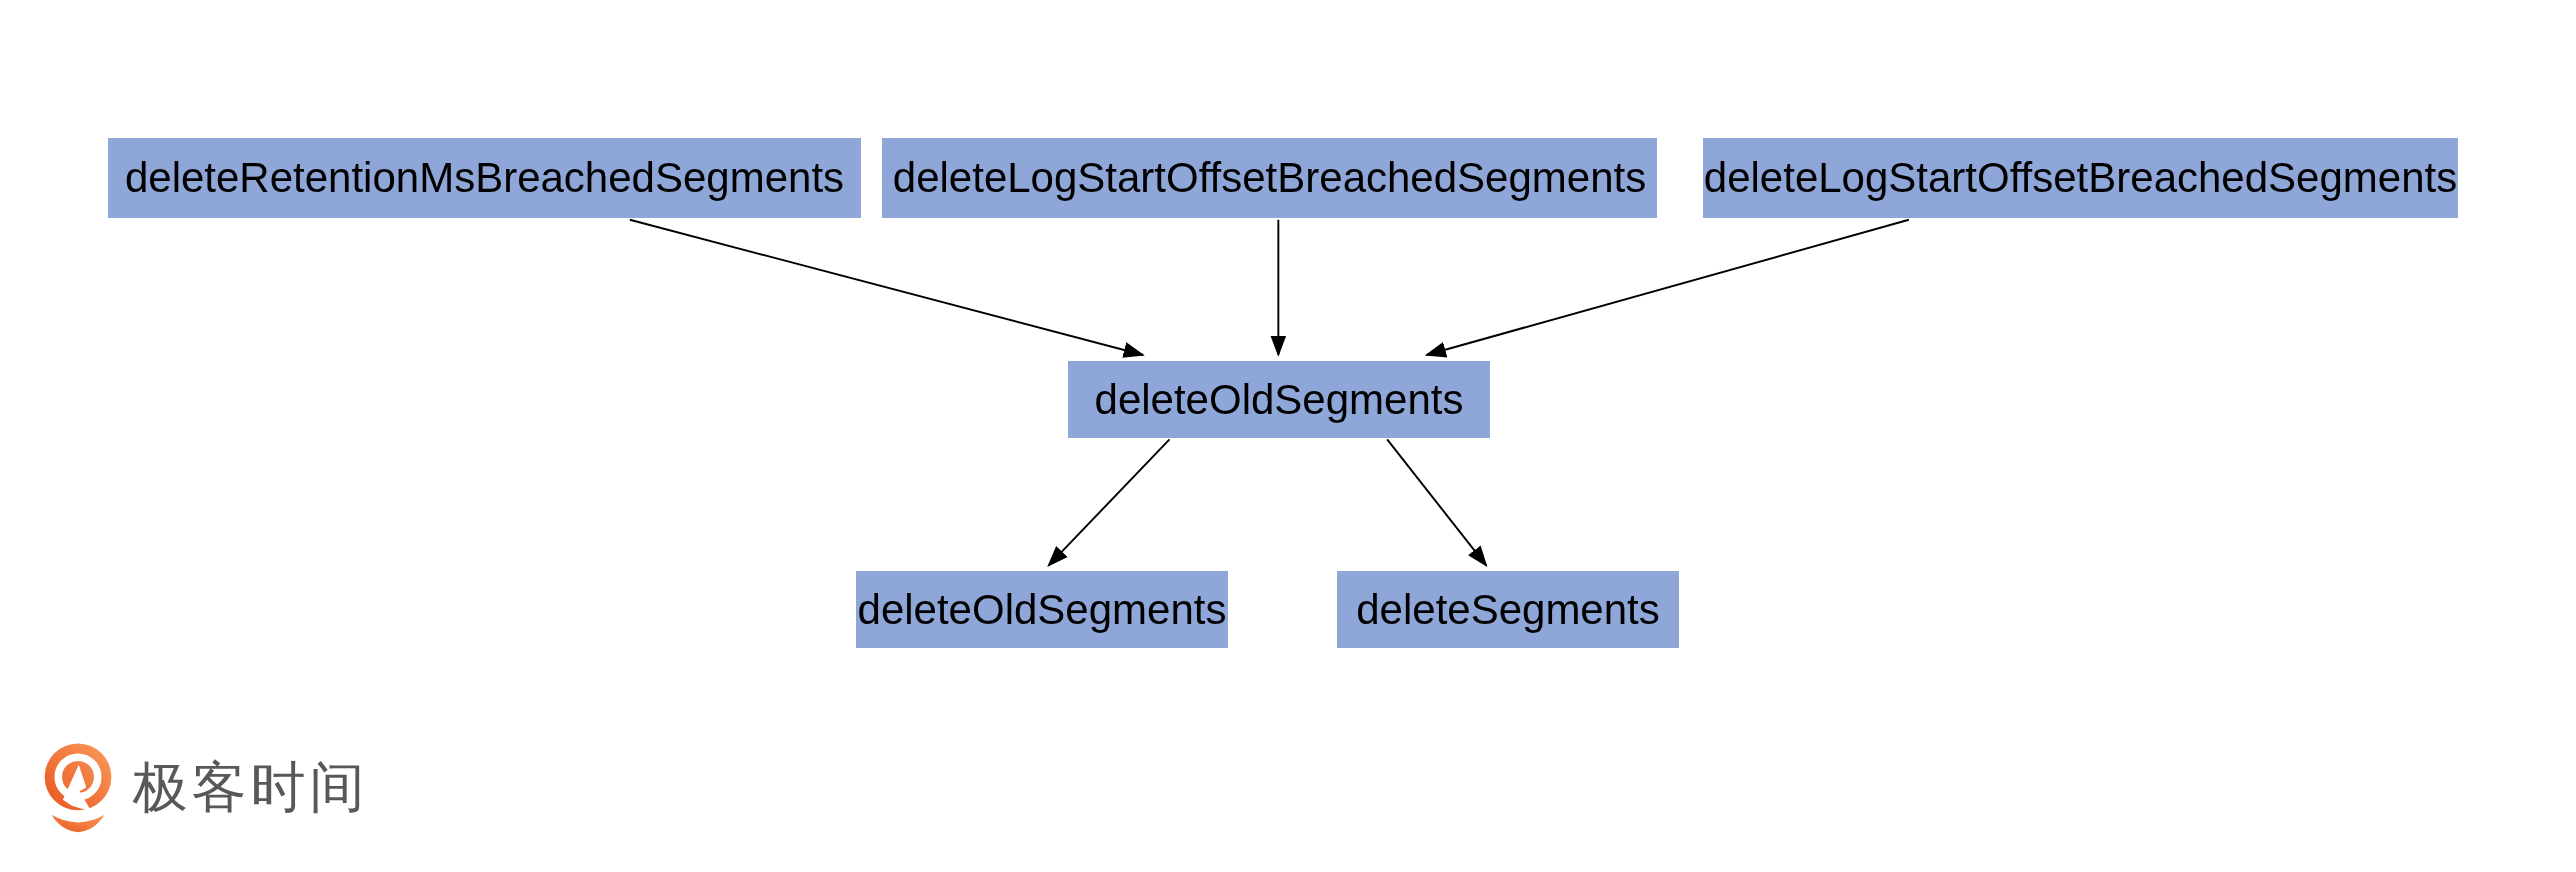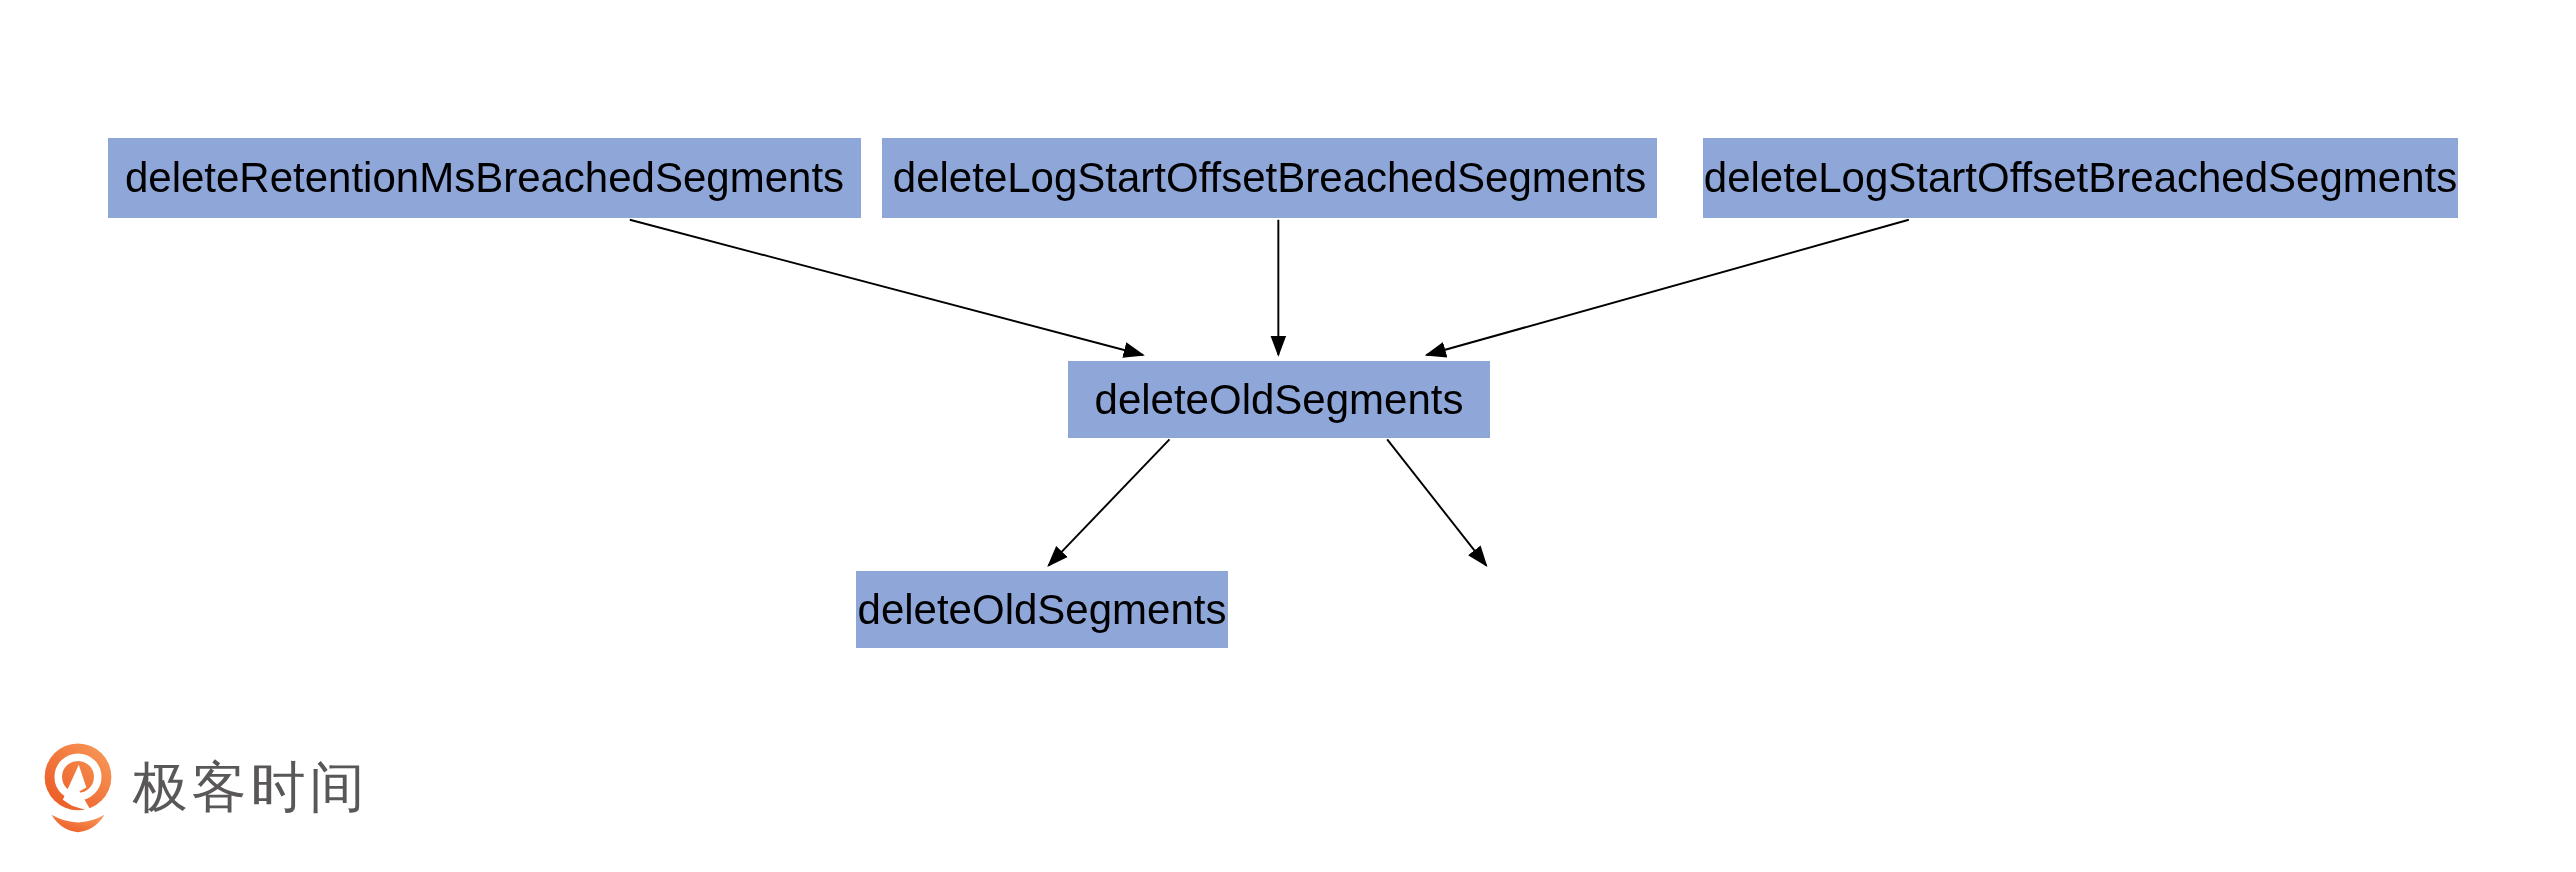--- a/index.html
+++ b/index.html
@@ -72,20 +72,21 @@
   <div class="node node-retention-ms">deleteRetentionMsBreachedSegments</div>
 
   <div class="node node-retention-size">deleteLogStartOffsetBreachedSegments</div>
 
   <div class="node node-log-start-offset">deleteLogStartOffsetBreachedSegments</div>
 
   <div class="node node-delete-old">deleteOldSegments</div>
 
   <div class="node node-deletable">deleteOldSegments</div>
 
+  <div class="node node-delete-segments">deleteSegments</div>
 
   <div class="logo">
     <svg class="logo-icon" viewBox="0 0 100 120" xmlns="http://www.w3.org/2000/svg">
       <defs>
         <linearGradient id="orangeGrad" x1="0%" y1="100%" x2="100%" y2="0%">
           <stop offset="0%" stop-color="#EA5420"></stop>
           <stop offset="100%" stop-color="#F99D5B"></stop>
         </linearGradient>
       </defs>
       <circle cx="50" cy="46" r="44" fill="url(#orangeGrad)"></circle>

